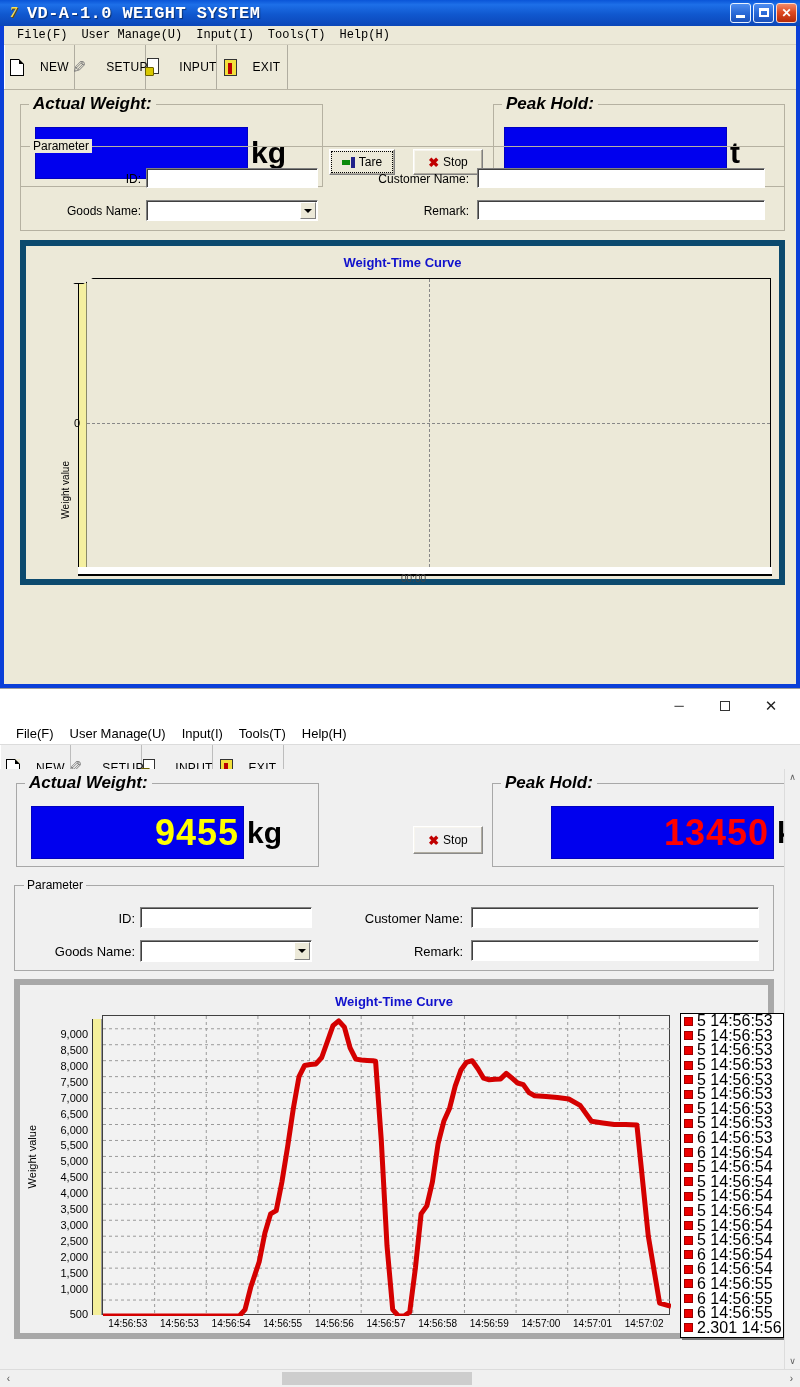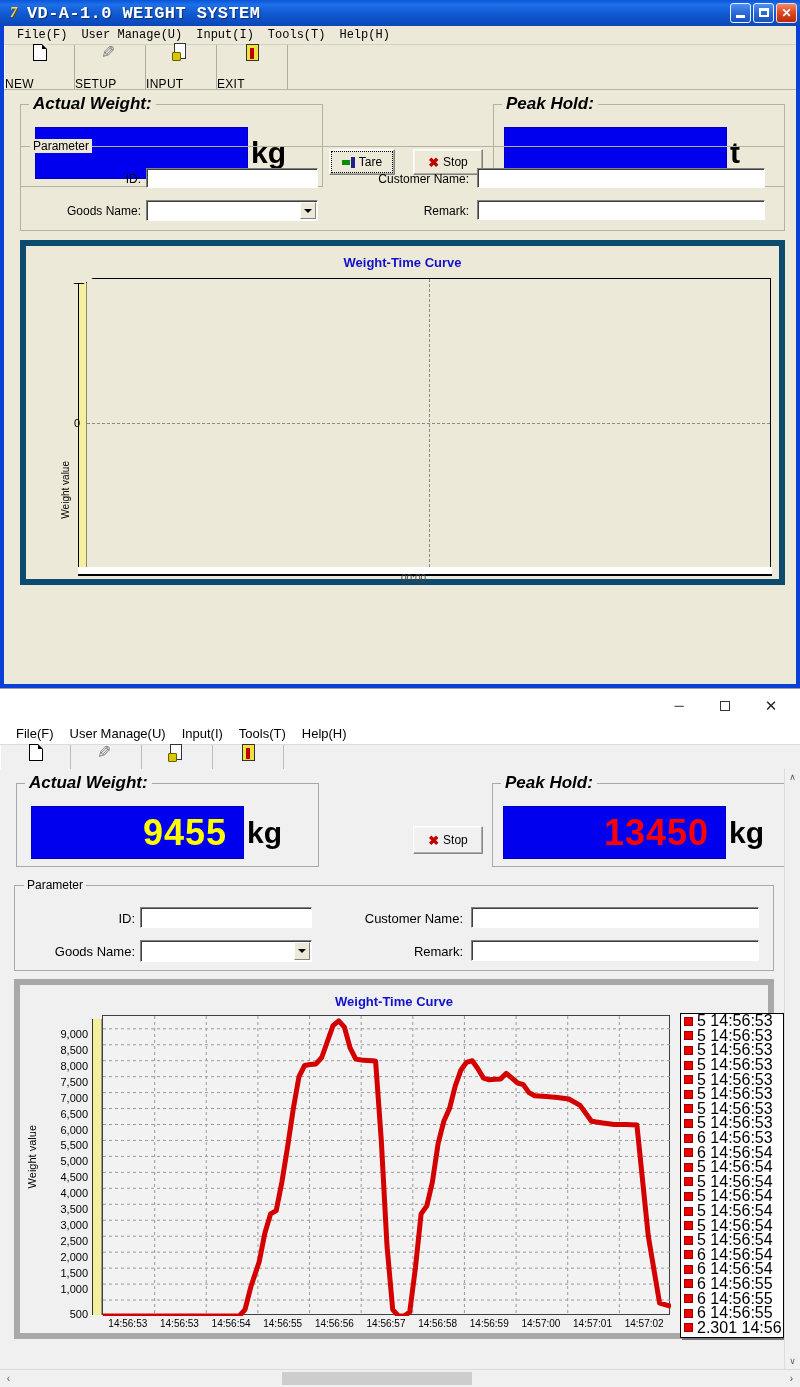--- a/index.html
+++ b/index.html
@@ -69,22 +69,22 @@
   .menubar .mi {
     font-size: 12px; color: #000; padding: 1px 7px;
     font-family: "Liberation Mono", monospace; white-space: nowrap;
   }
 
   .toolbar {
     height: 45px; display: flex; align-items: stretch;
     background: #ece9d8; border-bottom: 1px solid #b8b4a4;
   }
   .tb-btn {
-    width: 71px; display: flex; flex-direction: column;
-    justify-content: center; gap: 16px;
+    width: 71px; display: flex; flex-direction: row;
+    align-items: center; justify-content: center; gap: 16px;
     border-right: 1px solid #b0ada0;
     cursor: default;
   }
   .tb-btn:first-child { border-left: 1px solid #fff; }
   .tb-label { font-size: 12px; color: #000; letter-spacing: .3px; }
   .tb-ico { height: 20px; display: flex; align-items: center; justify-content: center; }
 
   
   .ico-new { width: 14px; height: 17px; background: #fff; border: 1px solid #000;
              position: relative; }
@@ -109,21 +109,21 @@
   }
   .gbox > .gtitle {
     position: absolute; top: -11px; left: 8px; background: #ece9d8;
     padding: 0 4px; font-size: 17px; font-weight: bold; font-style: italic;
     font-family: "Liberation Sans", sans-serif; color: #000; white-space: nowrap;
   }
   .lcd-wrap { position: absolute; display: flex; align-items: center; }
   .lcd {
     background: #0000ee; border: 1px solid #0000c0;
     display: flex; align-items: center; justify-content: flex-end;
-    padding-right: 16px;
+    padding-right: 4px;
     font-family: "Liberation Sans", sans-serif;
     font-size: 36px; font-weight: bold; letter-spacing: 1px;
   }
   .unit { font-size: 30px; font-weight: bold; margin-left: 3px; color: #000;
           font-family: "Liberation Sans", sans-serif; }
 
   .btn95 {
     background: #ece9d8; border: 1px solid;
     border-color: #ffffff #808080 #808080 #ffffff;
     box-shadow: inset -1px -1px 0 #b0aca0, inset 1px 1px 0 #f7f5ee;
@@ -440,21 +440,21 @@
 
           <div class="btn95" style="position:absolute; left:413px; top:57px; width:70px; height:28px; background:#f0f0f0;
                       border-color:#ffffff #8a8a8a #8a8a8a #ffffff;">
             <span class="x-red">✖</span>
             <span>Stop</span>
           </div>
 
           <div class="gbox" style="left:492px; top:14px; width:296px; height:84px; border-color:#a8a8a8;">
             <div class="gtitle" style="background:#f0f0f0;">Peak Hold:</div>
             <div class="lcd-wrap" style="left:10px; top:22px;">
-              <div class="lcd" style="width:223px; height:53px; color:#ff0000;">13450</div>
+              <div class="lcd" style="width:223px; height:53px; color:#ff0000;margin-left:48px;">13450</div>
               <span class="unit">kg</span>
             </div>
           </div>
         </div>
 
         <div class="param-box" style="left:14px; top:116px; width:760px; height:86px; border-color:#a8a8a8;">
           <div class="ptitle" style="background:#f0f0f0;">Parameter</div>
 
           <div class="fld-label" style="left:60px; top:25px; width:60px; font-size:13px;">ID:</div>
           <div class="txtfield" style="left:125px; top:21px; width:172px; height:21px;"></div>

